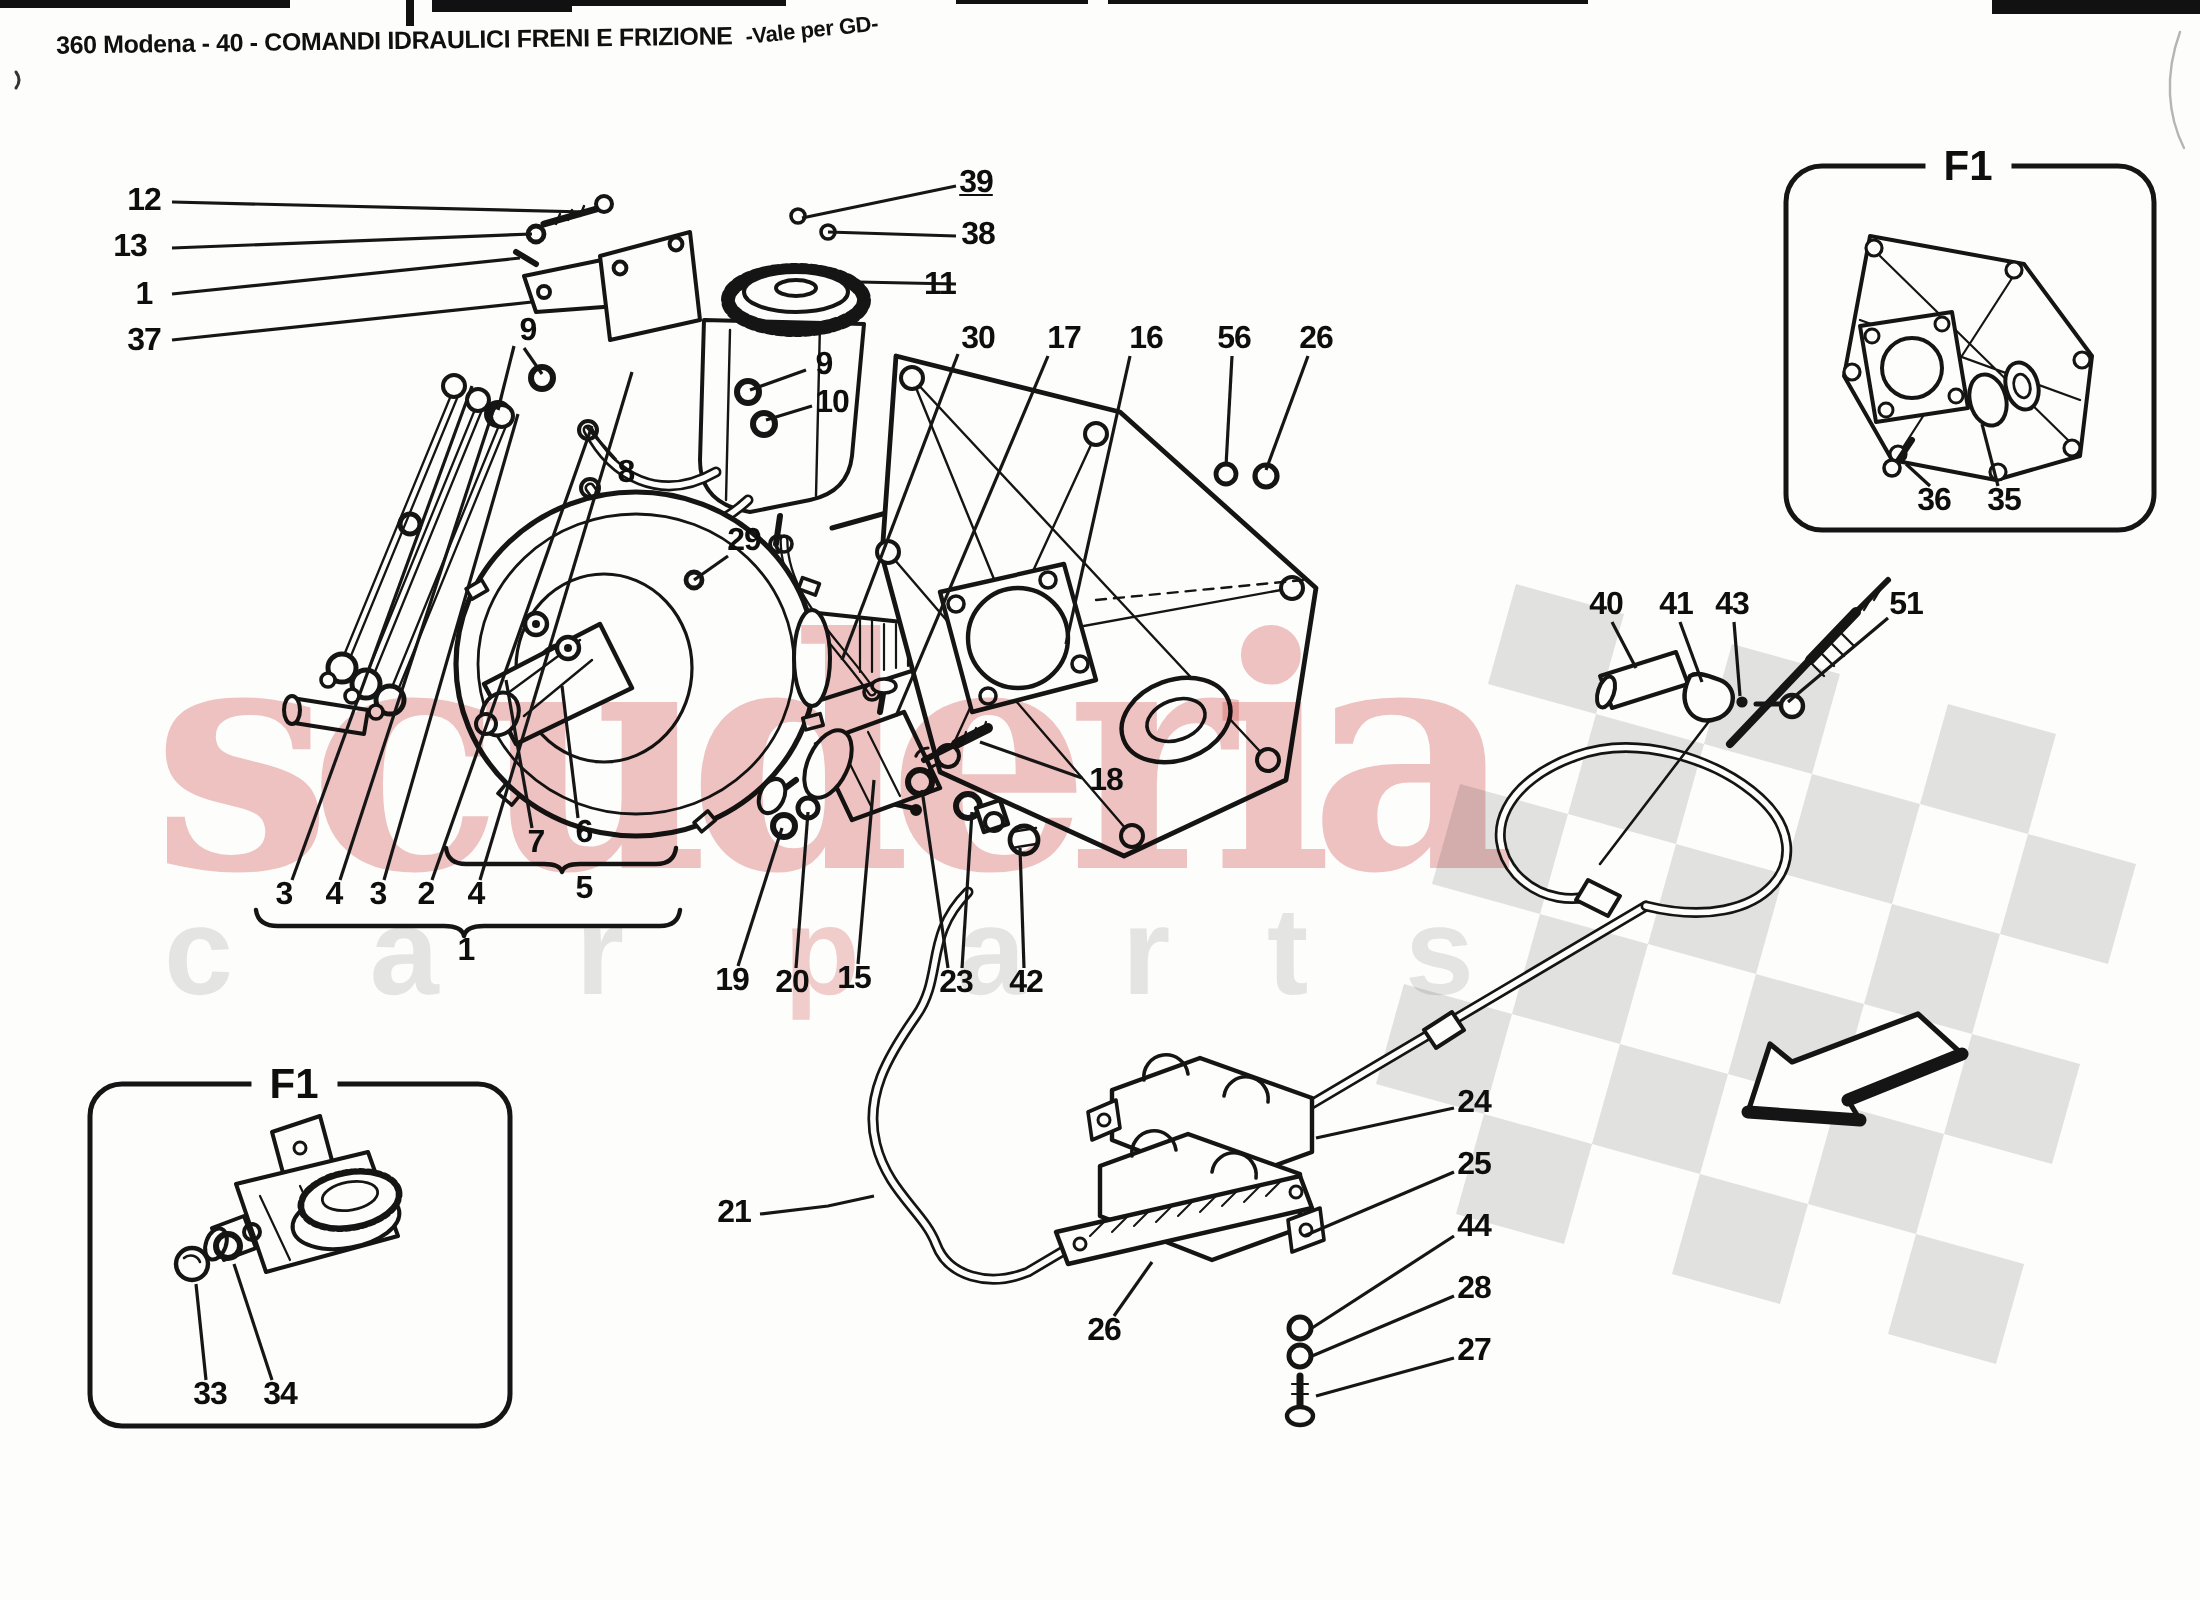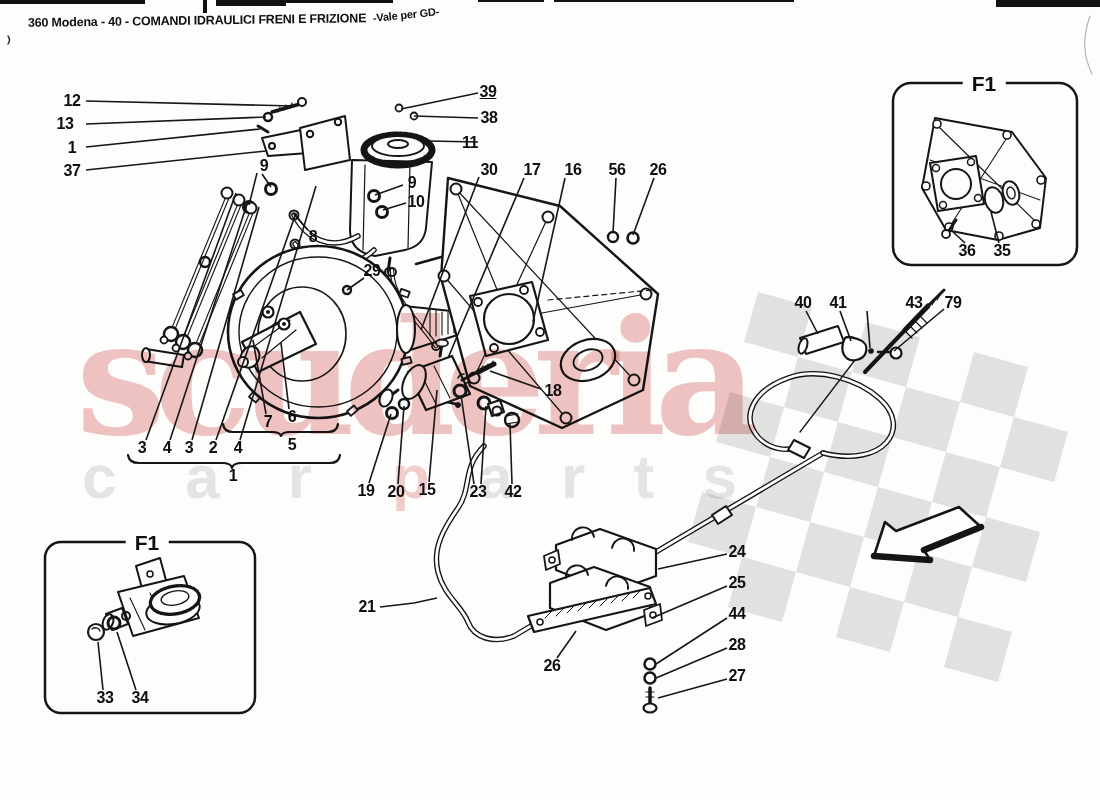--- a/index.html
+++ b/index.html
@@ -394,22 +394,22 @@
       <div class="callout" style="left: 488px; top: 92px; text-decoration: underline;">39</div>
       <div class="callout" style="left: 489px; top: 118px;">38</div>
       <div class="callout" style="left: 470px; top: 143px;">11</div>
       <div class="callout" style="left: 489px; top: 170px;">30</div>
       <div class="callout" style="left: 532px; top: 170px;">17</div>
       <div class="callout" style="left: 573px; top: 170px;">16</div>
       <div class="callout" style="left: 617px; top: 170px;">56</div>
       <div class="callout" style="left: 658px; top: 170px;">26</div>
       <div class="callout" style="left: 803px; top: 303px; text-align: right;">40</div>
       <div class="callout" style="left: 838px; top: 303px;">41</div>
-      <div class="callout" style="left: 866px; top: 303px; margin-left: 48px;">43</div>
-      <div class="callout" style="left: 953px; top: 303px;">79</div>
+      <div class="callout" style="left: 866px; top: 303px;">43</div>
+      <div class="callout" style="left: 953px; top: 303px;">51</div>
       <div class="callout" style="left: 553px; top: 391px;">18</div>
       <div class="callout" style="left: 967px; top: 251px;">36</div>
       <div class="callout" style="left: 1002px; top: 251px;">35</div>
       <div class="callout" style="left: 142px; top: 448px;">3</div>
       <div class="callout" style="left: 167px; top: 448px;">4</div>
       <div class="callout" style="left: 189px; top: 448px;">3</div>
       <div class="callout" style="left: 213px; top: 448px;">2</div>
       <div class="callout" style="left: 238px; top: 448px;">4</div>
       <div class="callout" style="left: 292px; top: 445px;">5</div>
       <div class="callout" style="left: 268px; top: 422px;">7</div>

